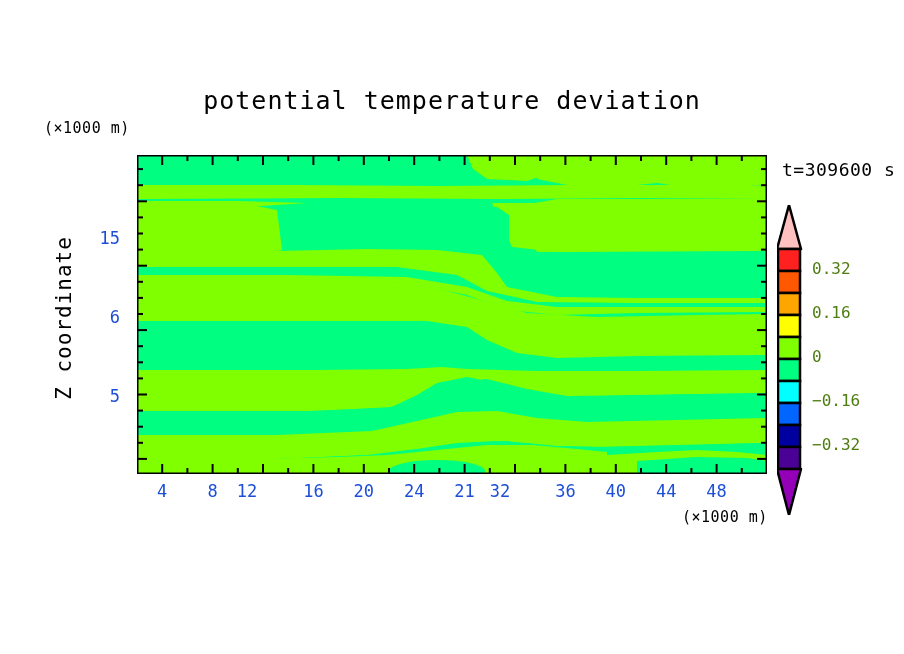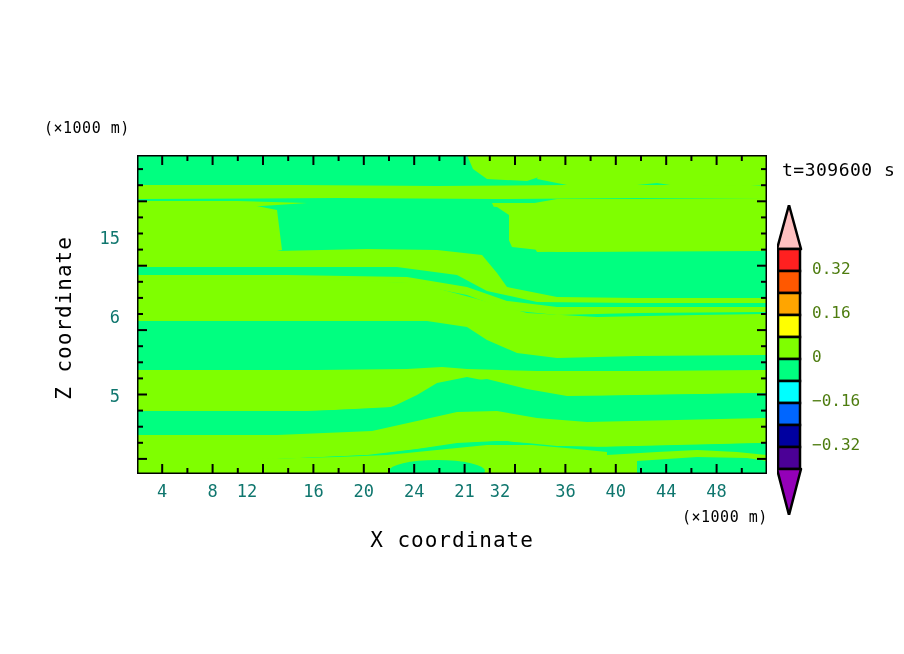--- a/index.html
+++ b/index.html
@@ -58,21 +58,21 @@
     width: 200px;
     text-align: center;
     font-size: 21px;
     letter-spacing: 1px;
     transform: rotate(-90deg);
     transform-origin: 50% 50%;
   }
   .tick-label {
     position: absolute;
     font-size: 17px;
-    color: #0f766e;
+    color: #1d4ed8;
     white-space: pre;
   }
   .xtick-label {
     text-align: center;
     top: 481px;
     width: 40px;
   }
   .ytick-label {
     text-align: right;
     width: 40px;
@@ -90,28 +90,28 @@
     position: absolute;
   }
   #field-svg { left: 137px; top: 155px; }
   #cbar-svg { left: 777px; top: 205px; }
 </style>
 </head>
 <body>
 
 <div id="page">
 
+  <div class="txt" id="plot-title">potential temperature deviation</div>
 
   <div class="txt" id="y-unit-label">(×1000 m)</div>
 
   <div class="txt" id="x-unit-label">(×1000 m)</div>
 
   <div class="txt" id="time-annotation">t=309600 s</div>
 
-  <div class="txt" id="x-axis-title">X coordinate</div>
 
   <div class="txt" id="y-axis-title">Z coordinate</div>
 
   <svg id="field-svg" width="630" height="319" viewBox="0 0 630 319">
     <defs>
       <clipPath id="fieldclip">
           <rect x="0" y="0" width="630" height="319"></rect>
         </clipPath>
     </defs>
     <g clip-path="url(#fieldclip)">

